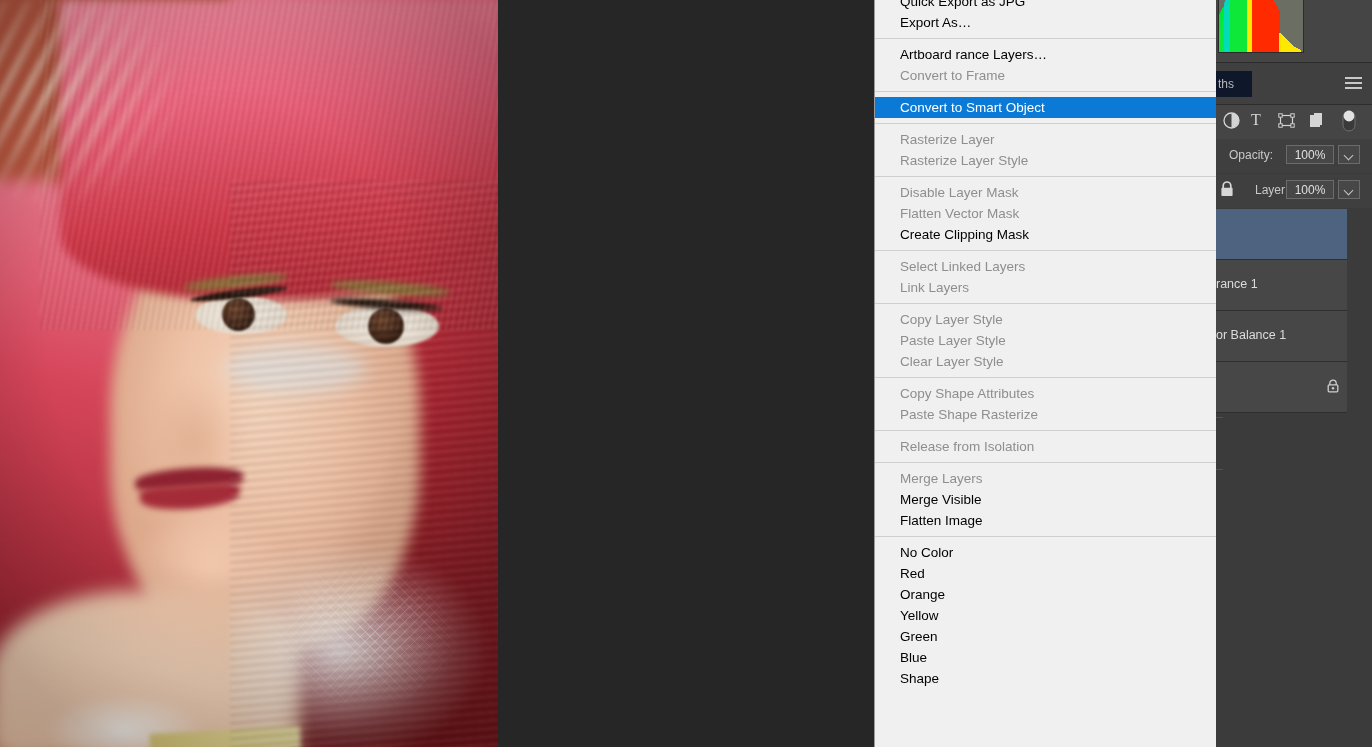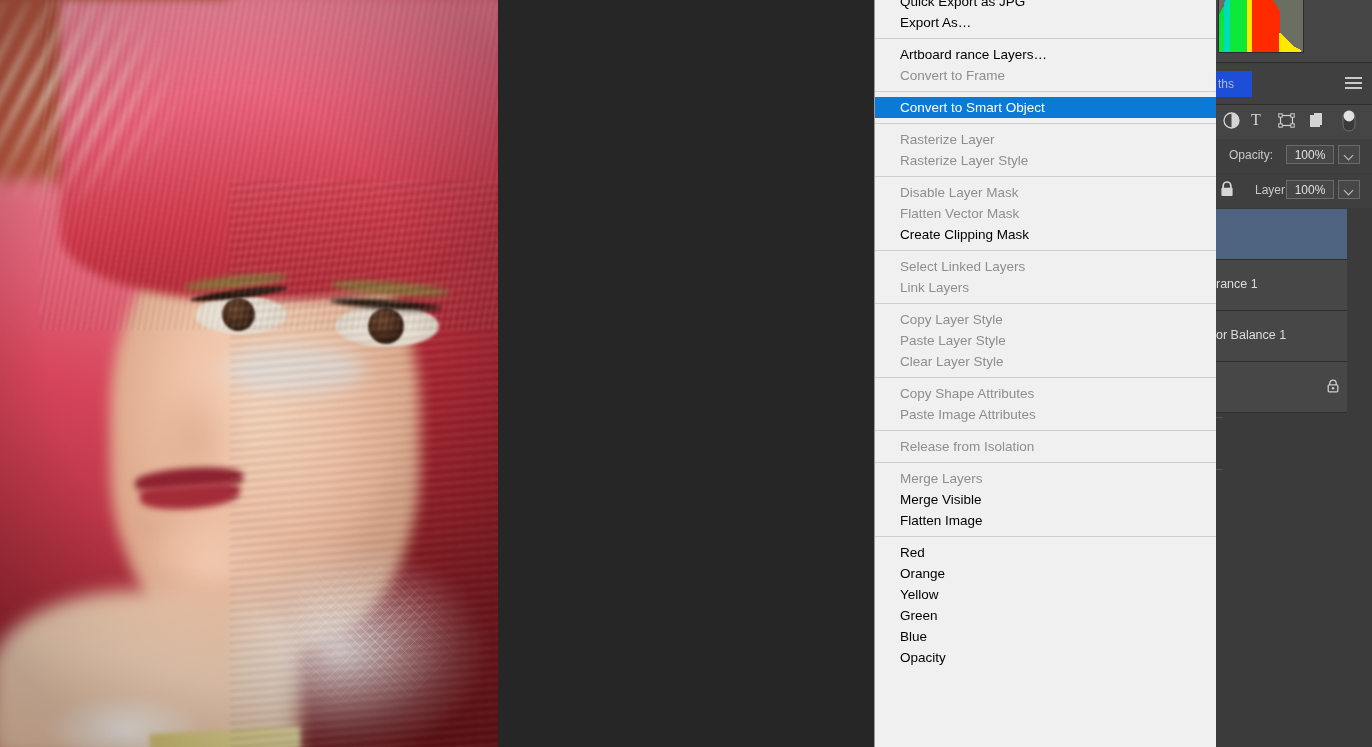--- a/index.html
+++ b/index.html
@@ -199,21 +199,21 @@
     overflow:hidden;
   }
   .hbar{position:absolute;bottom:0;width:2px;}
   #panel-tabs{
     position:absolute;left:0;top:62px;width:156px;height:42px;
     background:#404040;border-top:1px solid #2b2b2b;
   }
   #tab-paths{
     position:absolute;left:0;top:8px;width:36px;height:26px;
     line-height:26px;color:#b8b8b8;font-size:12px;
-    background:#1d4ed8;padding-left:2px;box-sizing:border-box;
+    background:#0f172a;padding-left:2px;box-sizing:border-box;
   }
   #panel-menu-icon{
     position:absolute;right:10px;top:14px;width:17px;height:13px;
   }
   #panel-menu-icon i{display:block;height:2px;background:#c9c9c9;margin-bottom:3px;}
   #filter-row{
     position:absolute;left:0;top:104px;width:156px;height:34px;
     background:#454545;border-top:1px solid #2e2e2e;border-bottom:1px solid #2e2e2e;
   }
   .ficon{position:absolute;top:8px;color:#d4d4d4;}
@@ -328,34 +328,35 @@
     <div class="mi">Create Clipping Mask</div>
     <div class="msep"></div>
     <div class="mi dis">Select Linked Layers</div>
     <div class="mi dis">Link Layers</div>
     <div class="msep"></div>
     <div class="mi dis">Copy Layer Style</div>
     <div class="mi dis">Paste Layer Style</div>
     <div class="mi dis">Clear Layer Style</div>
     <div class="msep"></div>
     <div class="mi dis">Copy Shape Attributes</div>
-    <div class="mi dis">Paste Image Attributes</div>
+    <div class="mi dis">Paste Shape Rasterize</div>
     <div class="msep"></div>
     <div class="mi dis">Release from Isolation</div>
     <div class="msep"></div>
     <div class="mi dis">Merge Layers</div>
     <div class="mi">Merge Visible</div>
     <div class="mi">Flatten Image</div>
     <div class="msep"></div>
+    <div class="mi">No Color</div>
     <div class="mi">Red</div>
     <div class="mi">Orange</div>
     <div class="mi">Yellow</div>
     <div class="mi">Green</div>
     <div class="mi">Blue</div>
-    <div class="mi">Opacity</div>
+    <div class="mi">Shape</div>
   </div>
 
 <div id="right-dock">
 
   <div id="histogram-panel">
     <div id="histogram">
         <div class="hbar" style="left: 0px; height: 18px; background: rgb(255, 232, 0);"></div>
         <div class="hbar" style="left: 0px; height: 38px; background: rgb(0, 232, 60); opacity: 0.95;"></div>
         <div class="hbar" style="left: 1px; height: 22px; background: rgb(255, 232, 0);"></div>
         <div class="hbar" style="left: 1px; height: 40px; background: rgb(0, 232, 60); opacity: 0.95;"></div>

